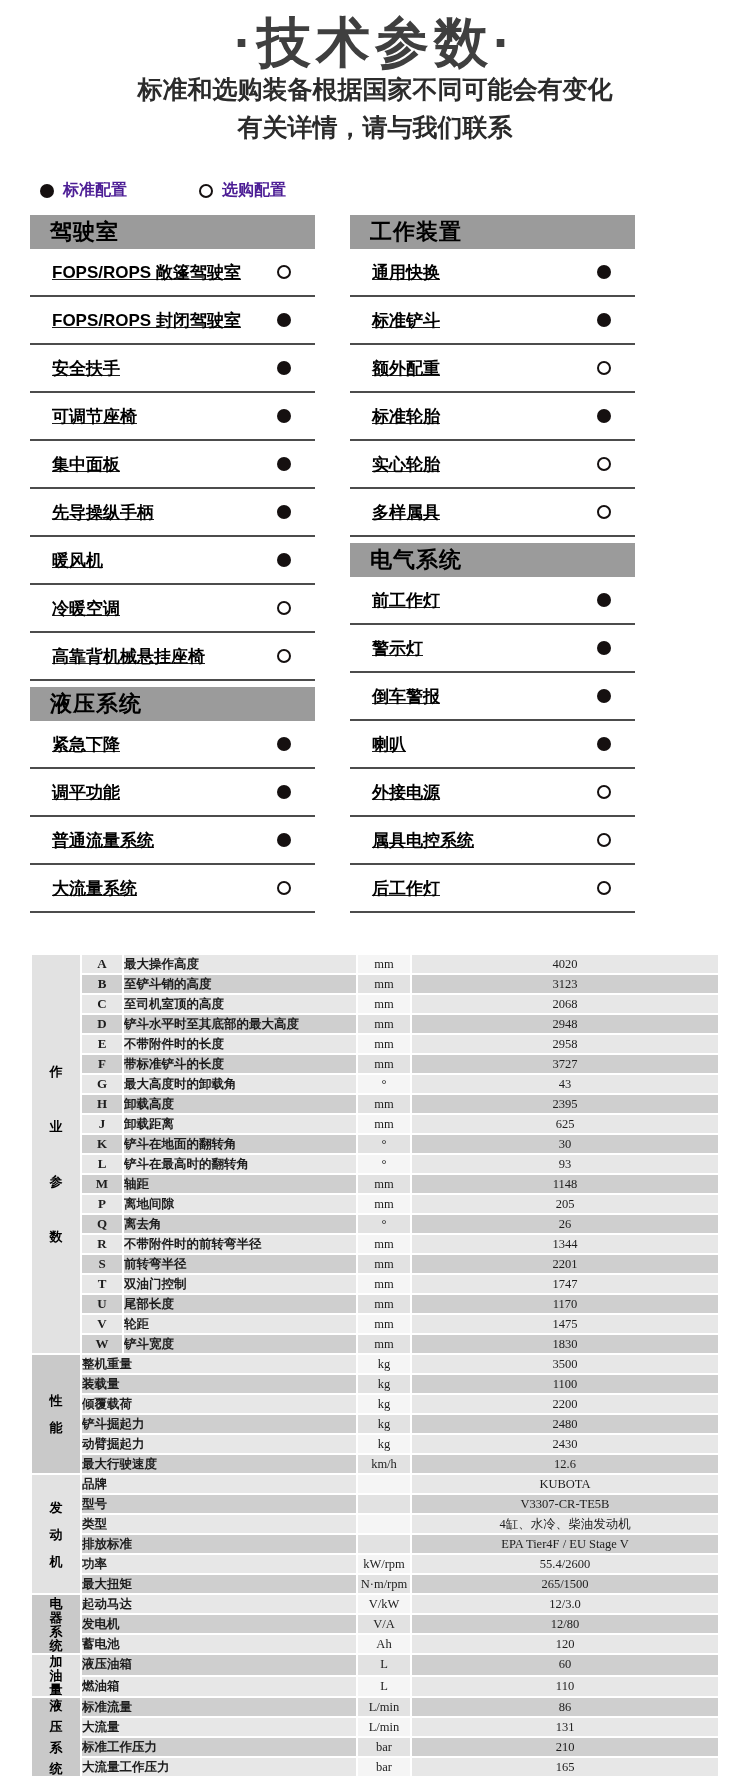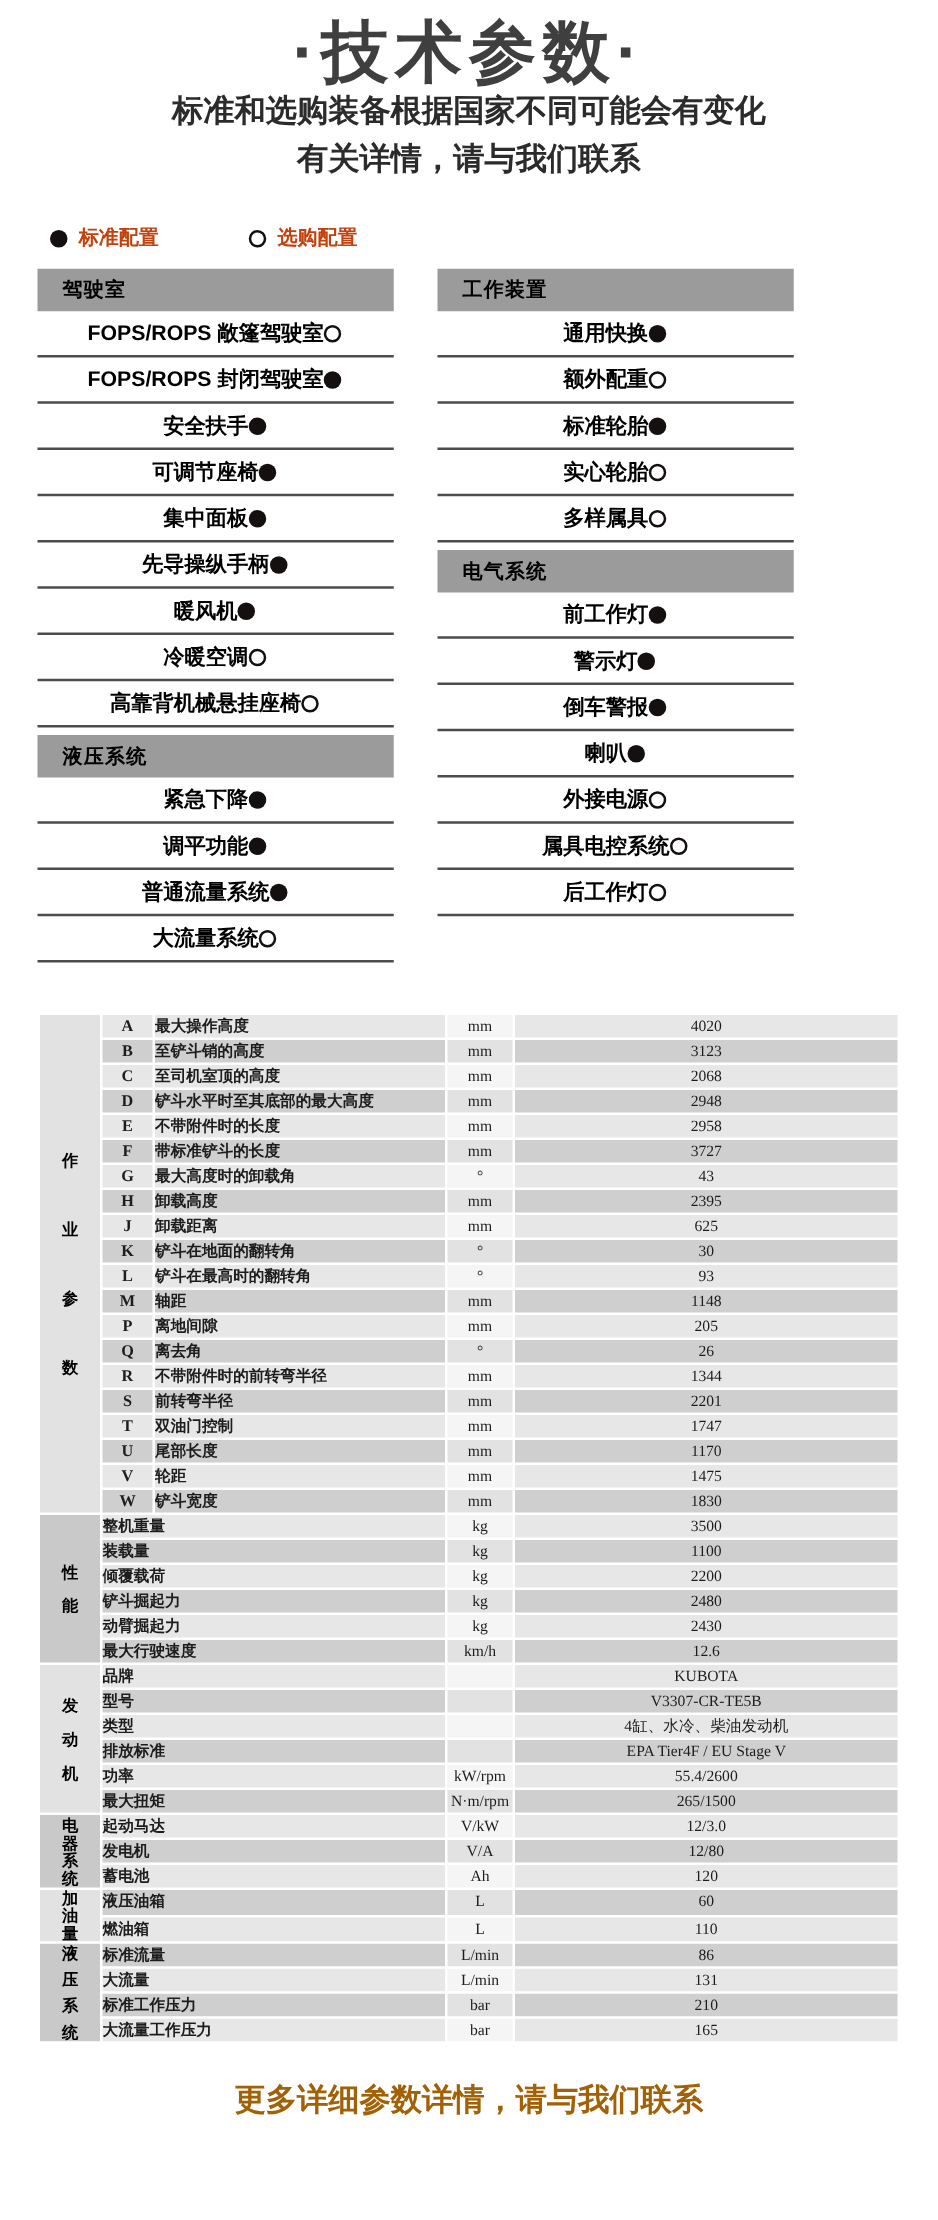--- a/index.html
+++ b/index.html
@@ -22,37 +22,37 @@
   }
   .page-title{
     margin-top:14px;text-align:center;font-size:54px;font-weight:900;
     color:var(--title-color);letter-spacing:5px;line-height:56px;
   }
   .page-subtitle{
     text-align:center;font-size:25px;font-weight:700;color:#2b2b2b;line-height:38px;
   }
   .legend{
     margin:34px 0 0 40px;display:flex;align-items:center;gap:72px;
-    font-size:16px;font-weight:700;color:#c2410c;
+    font-size:16px;font-weight:700;color:#4c1d95;
   }
   .legend-item{display:flex;align-items:center;gap:9px;}
   .dot{width:14px;height:14px;border-radius:50%;flex:0 0 auto;}
   .dot.standard{background:#151010;}
   .dot.optional{background:#fff;border:2.5px solid #151010;}
   .config-columns{display:flex;margin:14px 0 0 30px;gap:35px;}
   .config-col{width:285px;}
   .config-section{margin-bottom:6px;}
   .section-header{
     background:var(--header-bar);height:34px;display:flex;align-items:center;
     padding-left:20px;margin-bottom:0;
   }
-  .section-title{font-size:16px;font-weight:900;color:#000;letter-spacing:1px;}
+  .section-title{font-size:22px;font-weight:900;color:#000;letter-spacing:1px;}
   .config-item{
-    height:37px;display:flex;align-items:center;justify-content:center;
-    padding:0 24px 0 22px;border-bottom:2px solid var(--line-dark);
+    height:48px;display:flex;align-items:center;justify-content:space-between;
+    padding:0 24px 0 22px;border-bottom:2px solid var(--line-dark);text-decoration:underline;
   }
   .item-label{font-size:17px;font-weight:700;color:#000;white-space:nowrap;}
   .spec-table-wrap{margin:34px 0 0 30px;}
   table.spec{
     width:690px;border-collapse:separate;border-spacing:2px;table-layout:fixed;
   }
   table.spec td{height:18px;padding:0;vertical-align:middle;}
   td.letter{
     text-align:center;font-family:"Liberation Serif","DejaVu Serif",serif;
     font-weight:700;font-size:13px;
@@ -185,20 +185,24 @@
   <section class="config-section">
     <div class="section-header">
       <span class="section-title">工作装置</span>
     </div>
     <div class="section-items">
   <div class="config-item">
     <span class="item-label">通用快换</span>
     <span class="dot standard"></span>
   </div>
 
+  <div class="config-item">
+    <span class="item-label">标准铲斗</span>
+    <span class="dot standard"></span>
+  </div>
 
   <div class="config-item">
     <span class="item-label">额外配重</span>
     <span class="dot optional"></span>
   </div>
 
   <div class="config-item">
     <span class="item-label">标准轮胎</span>
     <span class="dot standard"></span>
   </div>

